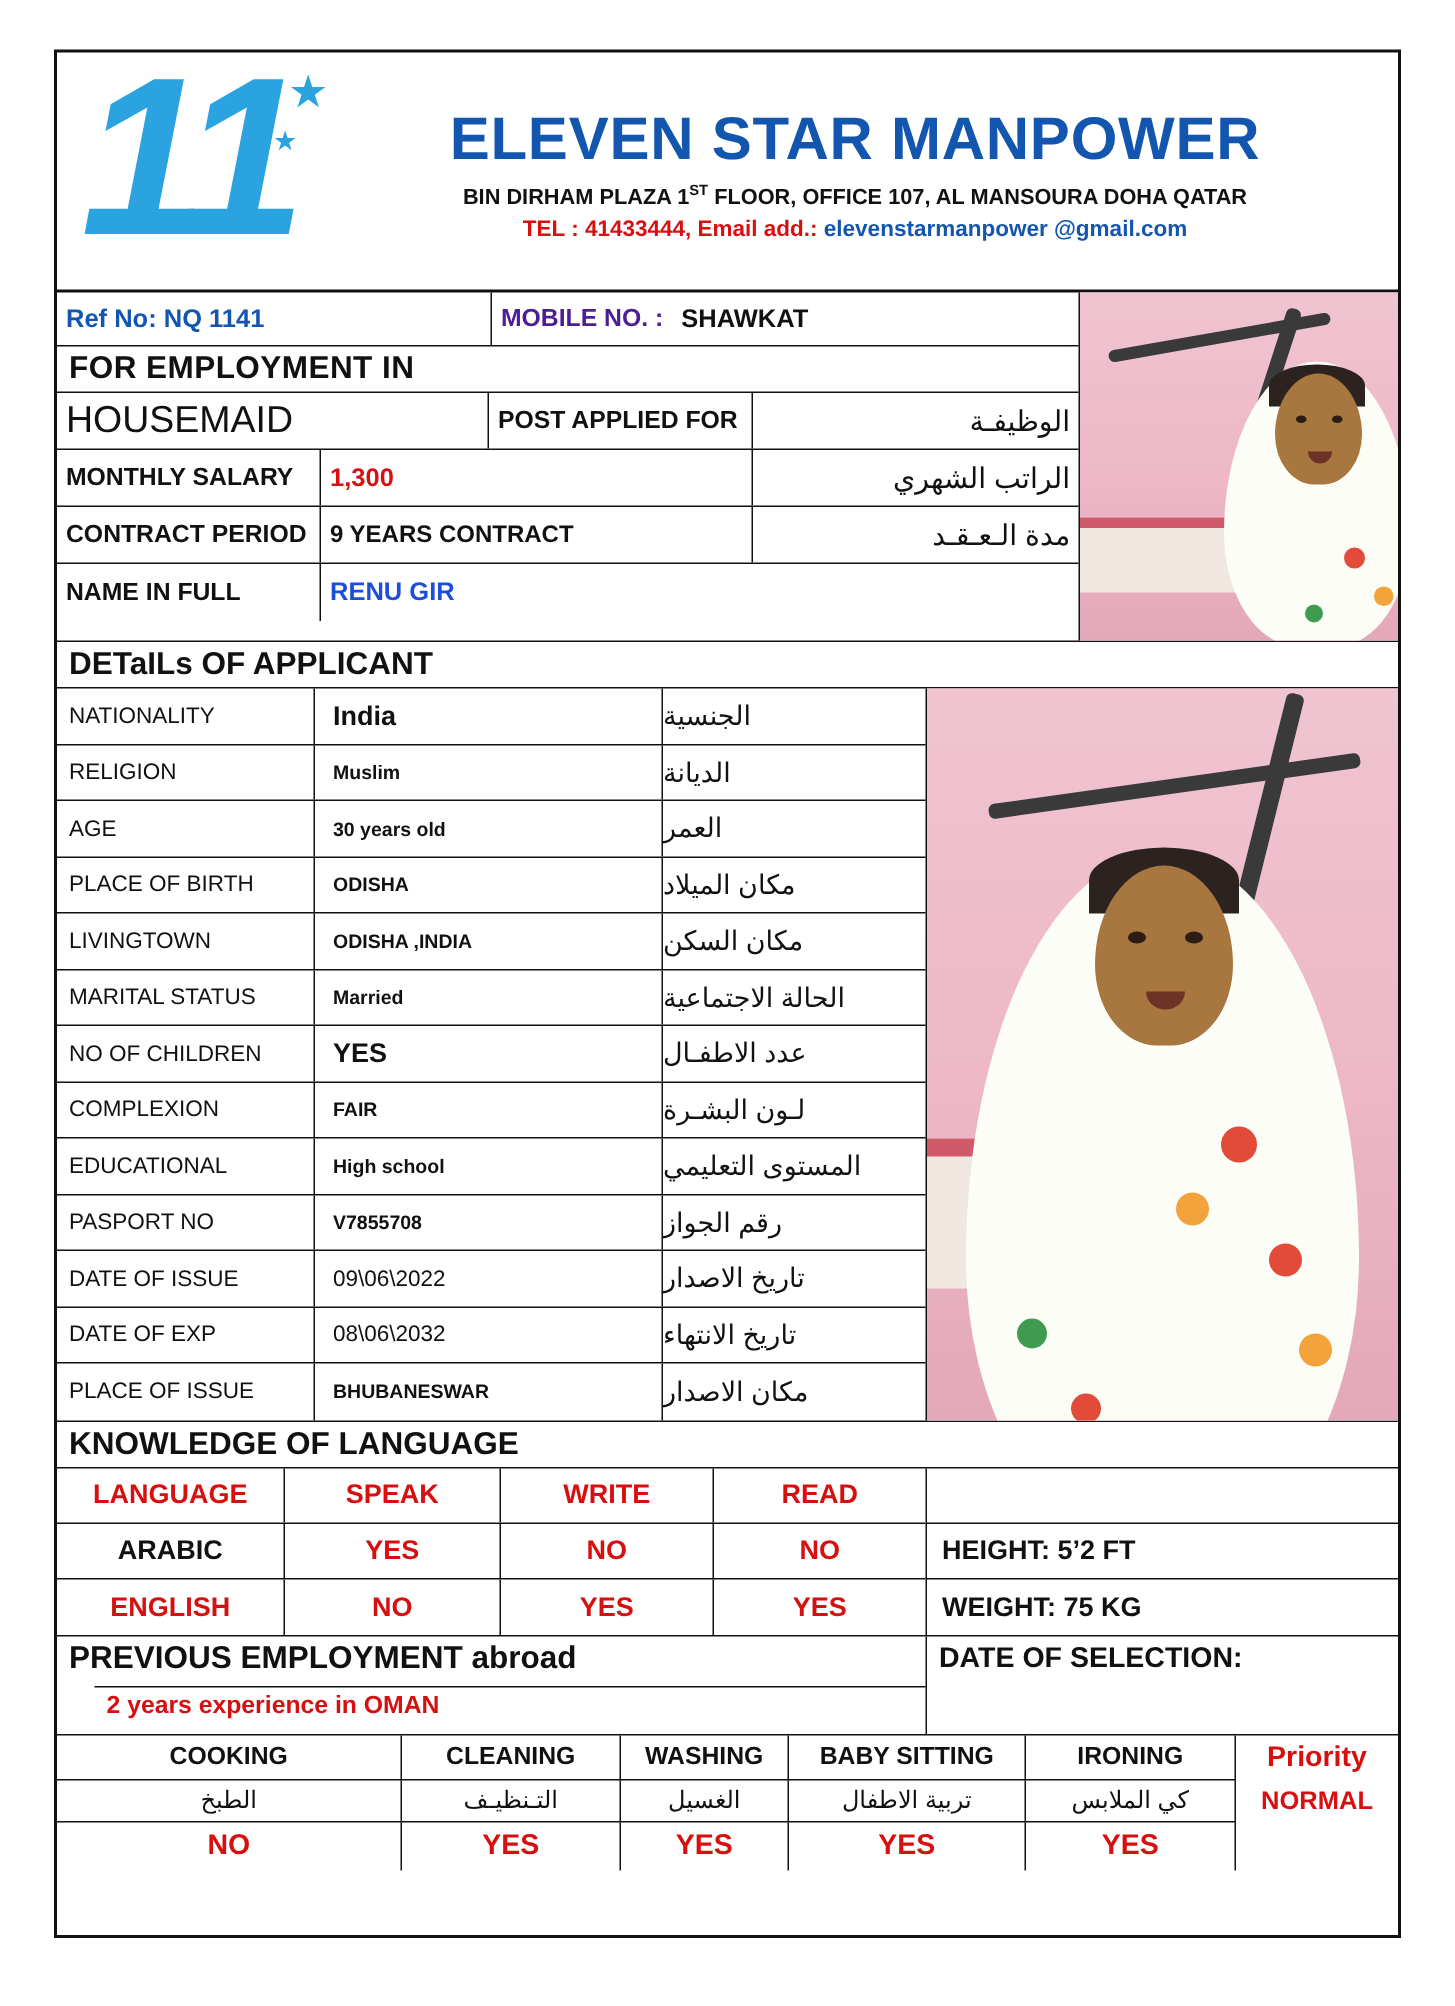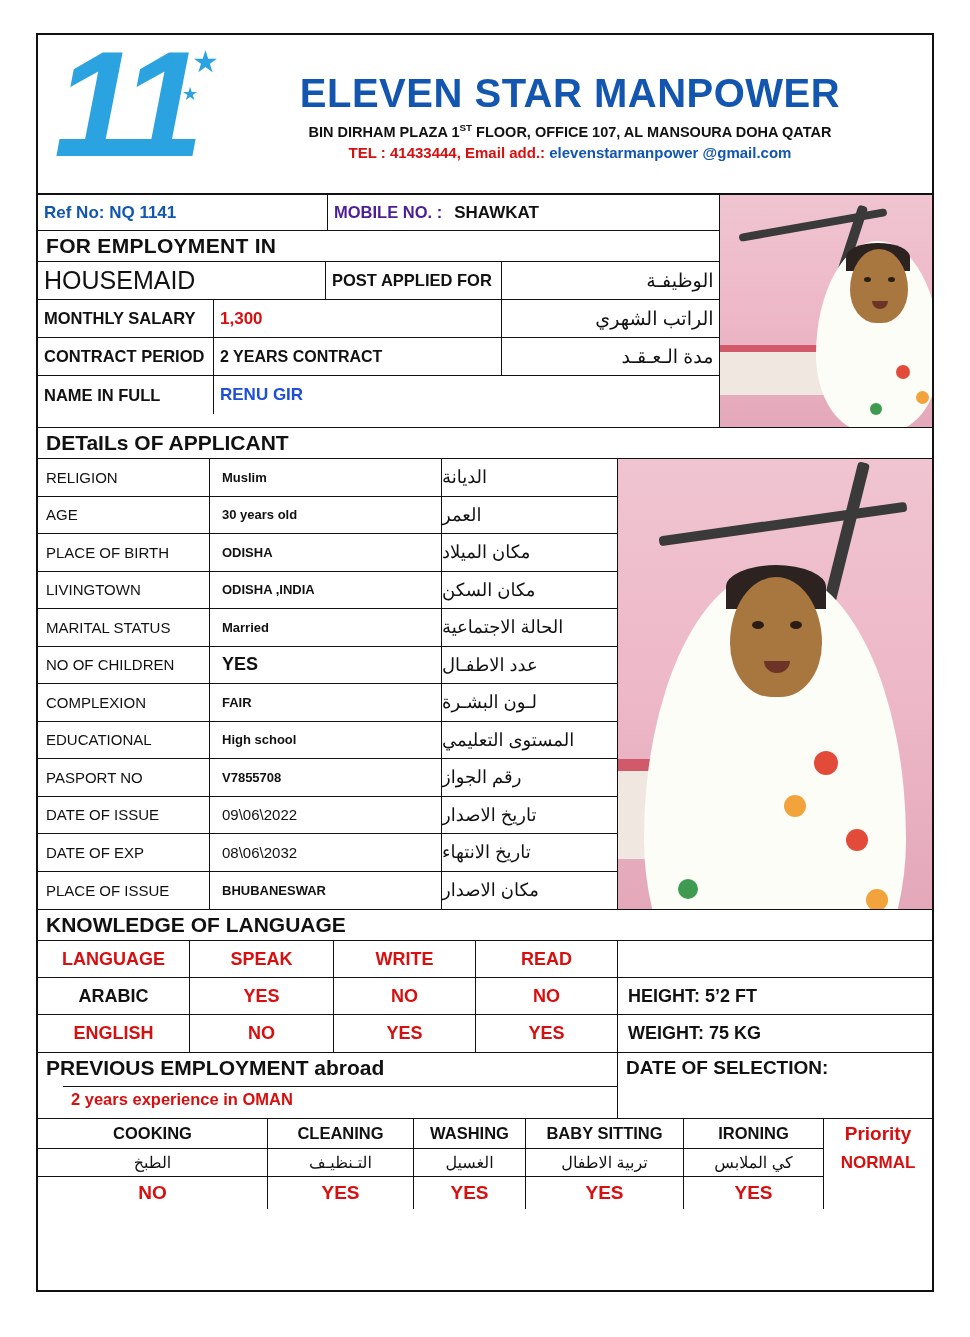--- a/index.html
+++ b/index.html
@@ -308,21 +308,21 @@
           <div class="cell c3">
             <span class="ar">الراتب الشهري</span>
           </div>
         </div>
 
         <div class="row emp-row">
           <div class="cell c1 bdr-r">
             <span class="lbl">CONTRACT PERIOD</span>
           </div>
           <div class="cell c2 bdr-r">
-            <span class="val-blk">2 YEARS CONTRACT</span>
+            <span class="val-blk">9 YEARS CONTRACT</span>
           </div>
           <div class="cell c3">
             <span class="ar">مدة الـعـقـد</span>
           </div>
         </div>
 
         <div class="row emp-row">
           <div class="cell c1 bdr-r">
             <span class="lbl">NAME IN FULL</span>
           </div>
@@ -350,20 +350,25 @@
           <div class="ph-flower" style="left:150px; top:208px; width:12px; height:12px; background:#3f9b4f;"></div>
         </div>
       </div>
     </div>
 
     <div class="details-title">DETaILs  OF  APPLICANT</div>
 
     <div class="details-wrap">
       <div class="details-left">
 
+        <div class="drow">
+          <div class="dk">NATIONALITY</div>
+          <div class="dv big">India</div>
+          <div class="da">الجنسية</div>
+        </div>
         <div class="drow">
           <div class="dk">RELIGION</div>
           <div class="dv">Muslim</div>
           <div class="da">الديانة</div>
         </div>
         <div class="drow">
           <div class="dk">AGE</div>
           <div class="dv">30 years old</div>
           <div class="da">العمر</div>
         </div>

